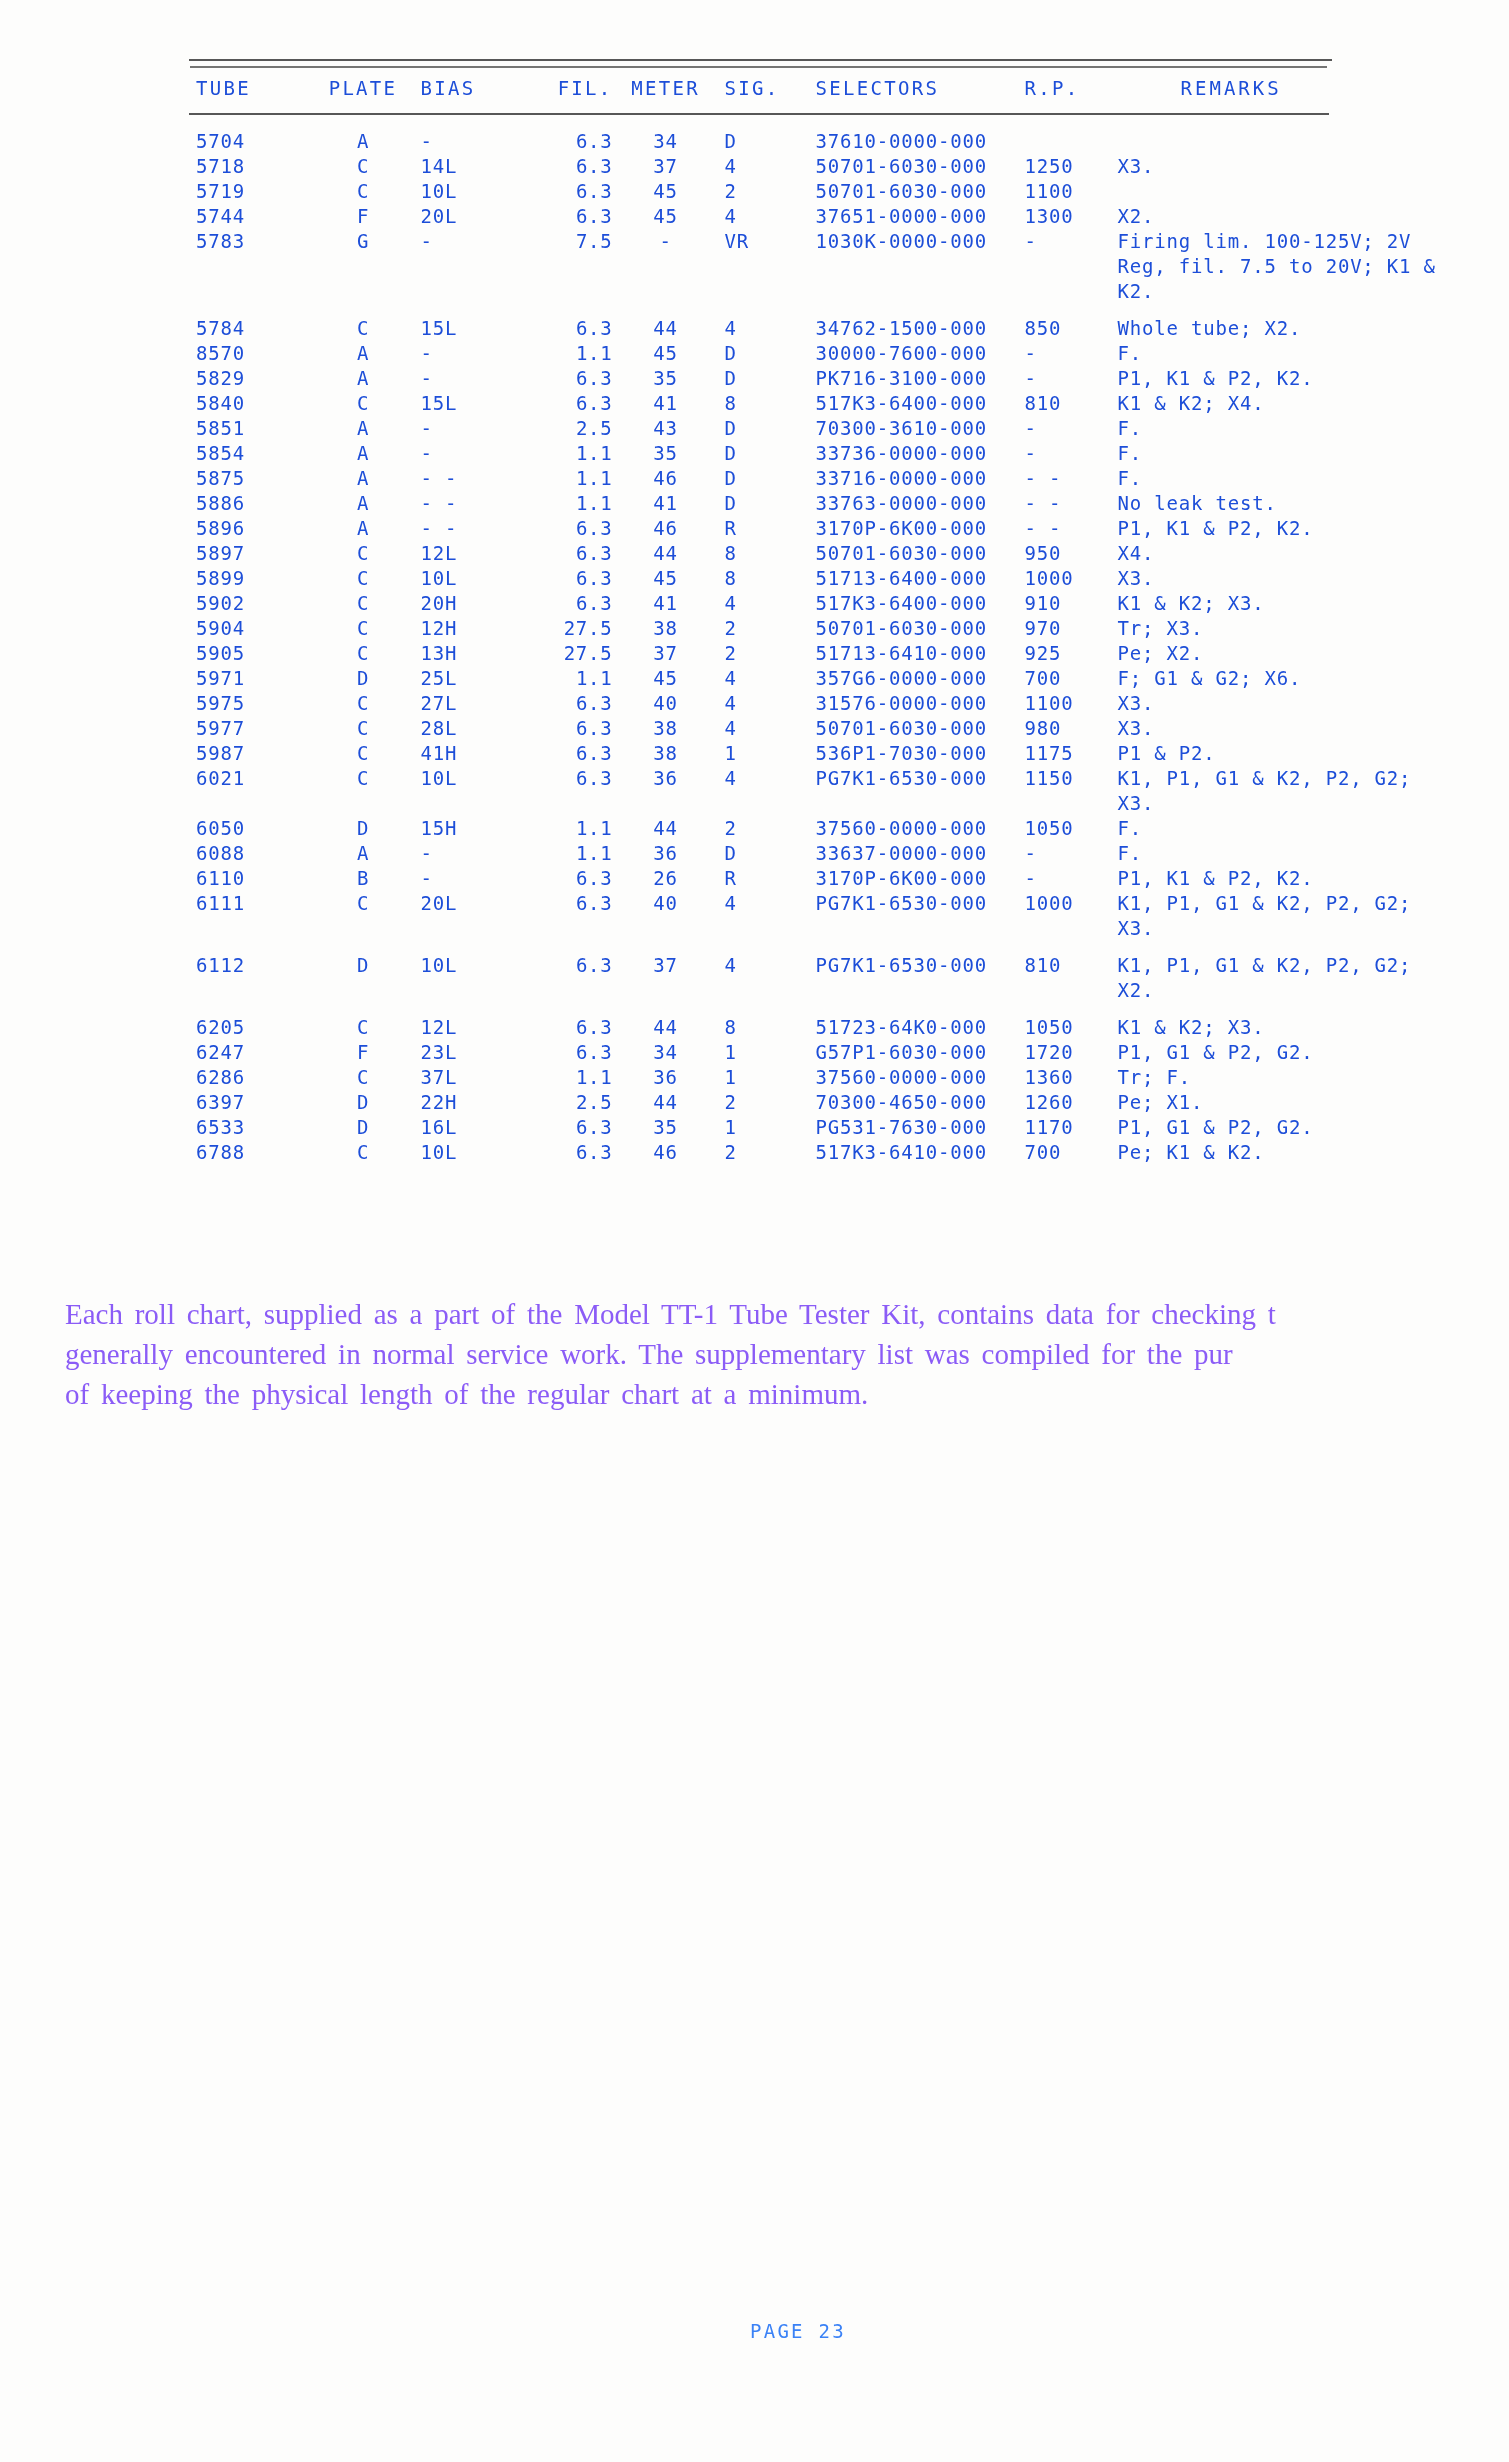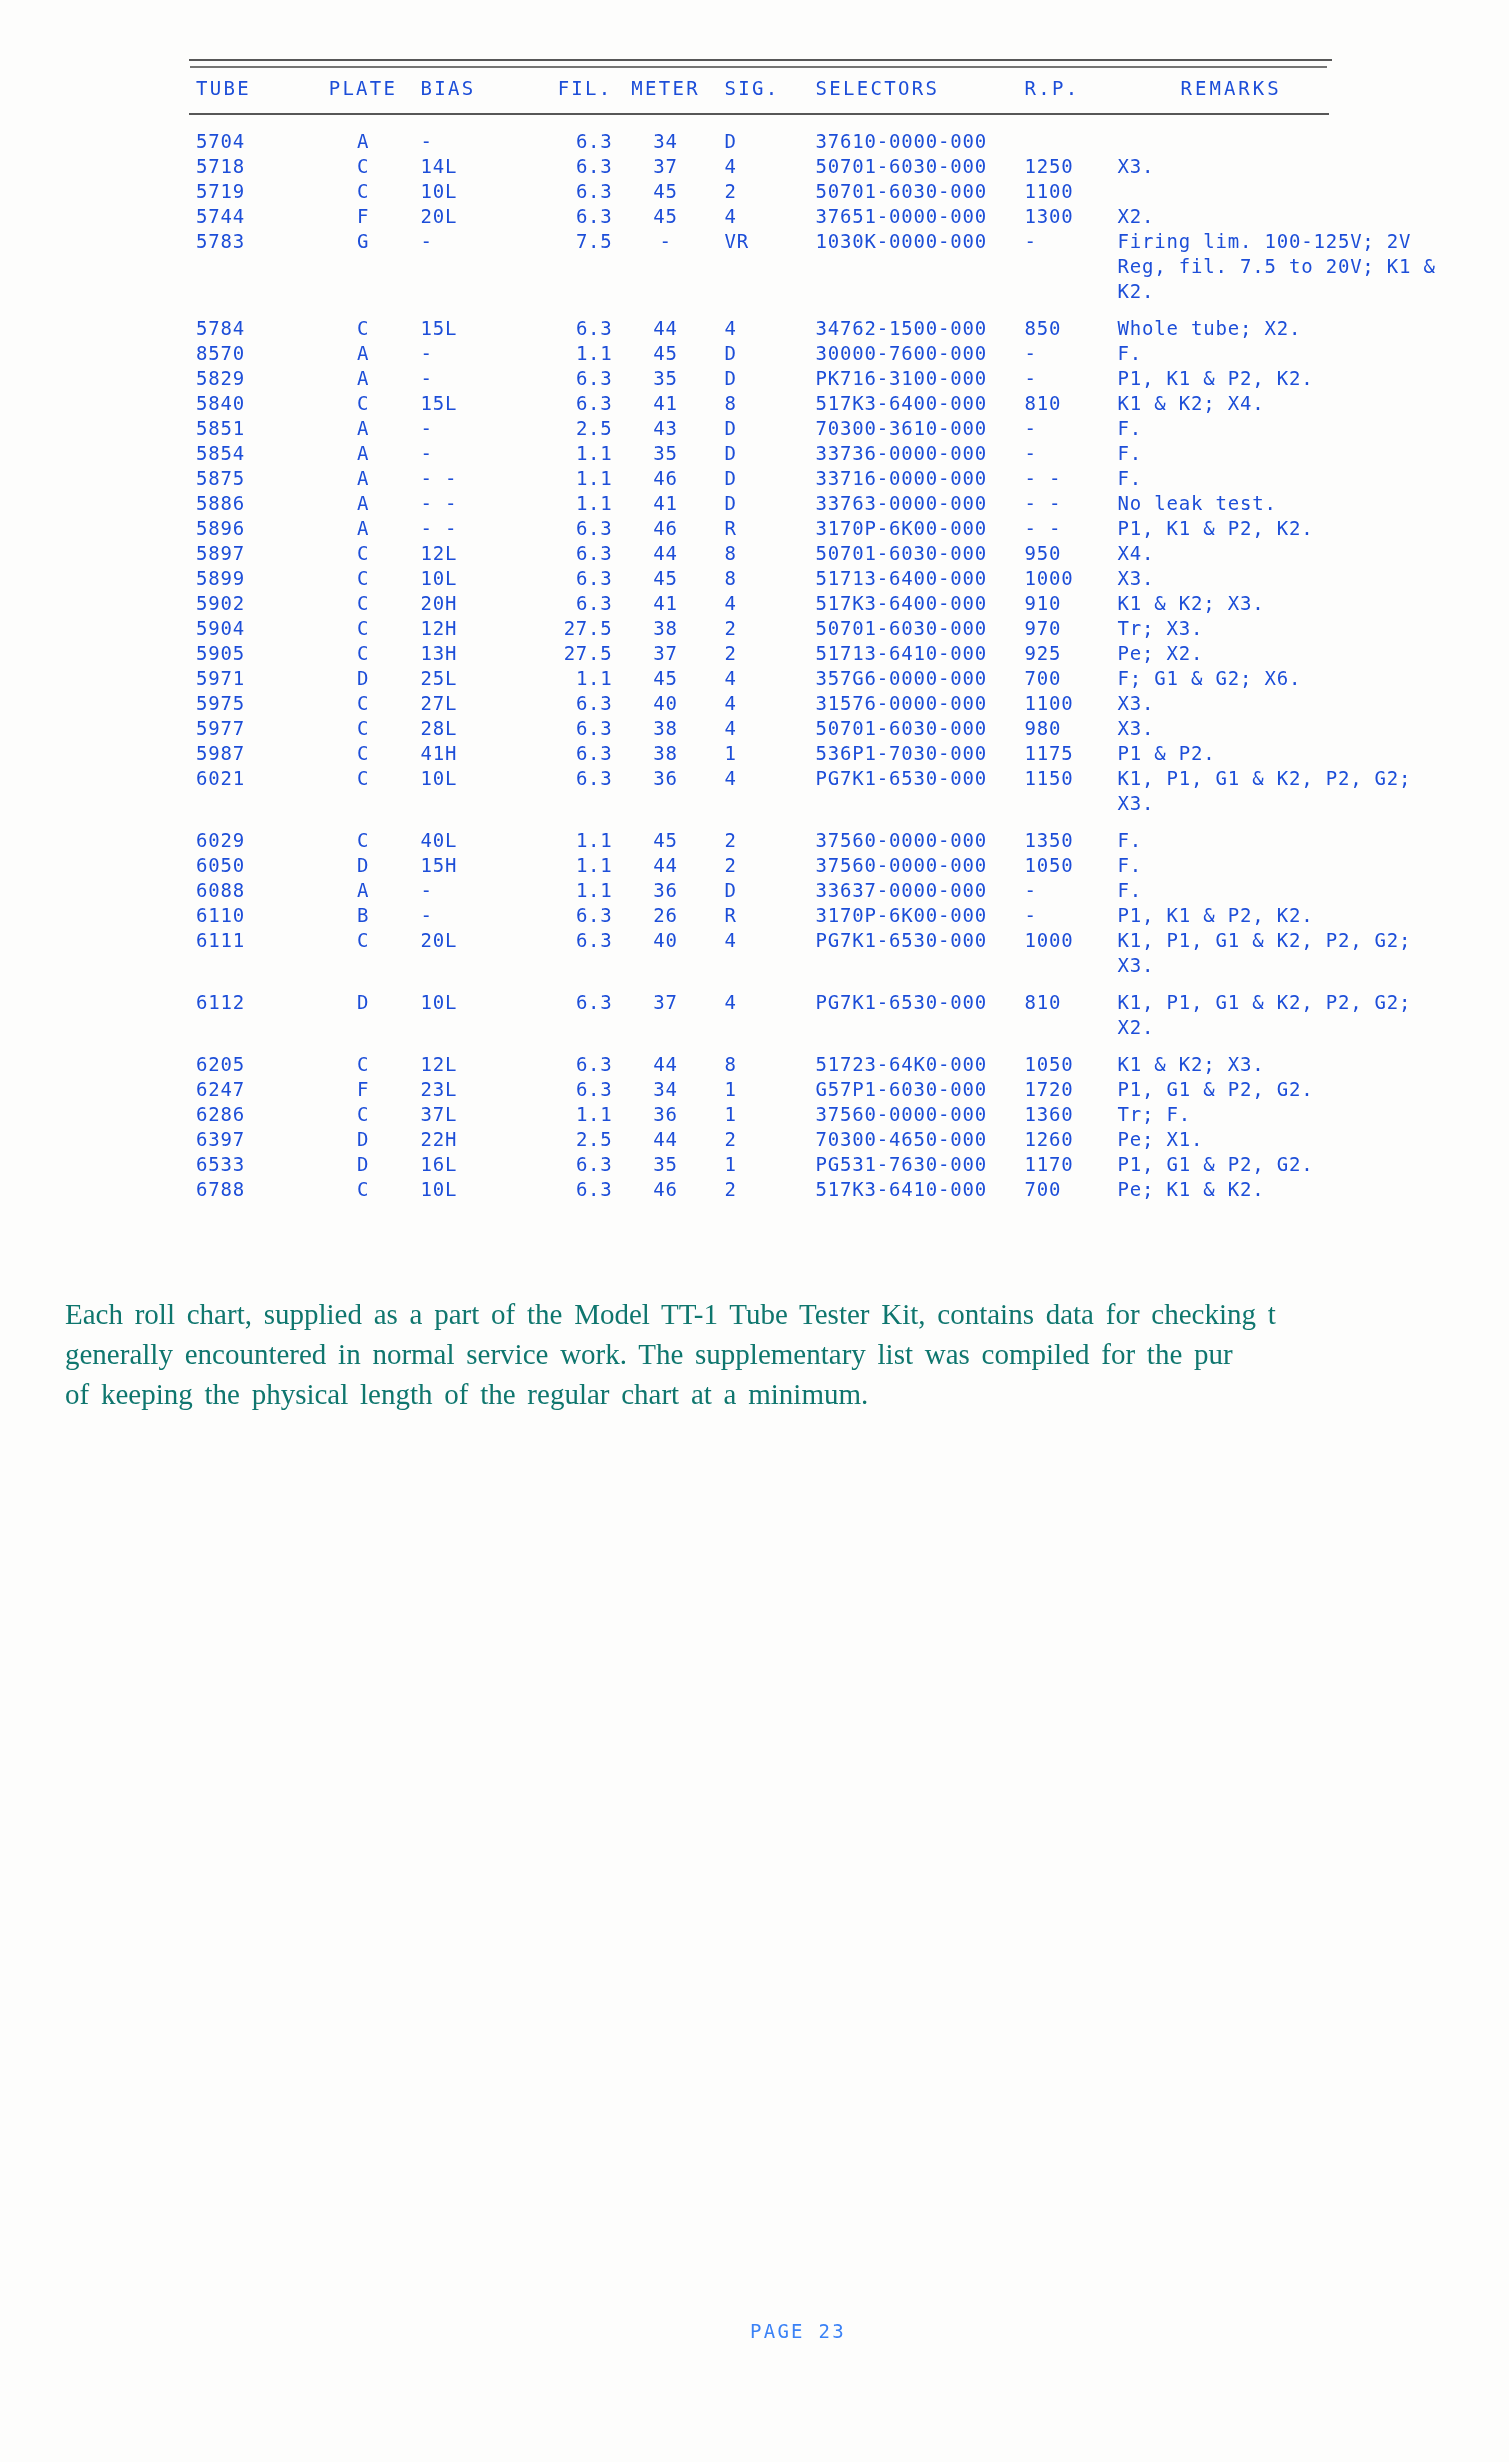--- a/index.html
+++ b/index.html
@@ -48,21 +48,21 @@
   table.data th:nth-child(7), table.data td:nth-child(7){width:209px;}
   table.data th:nth-child(8), table.data td:nth-child(8){width:93px;}
   table.data th:nth-child(9), table.data td:nth-child(9){width:324px;}
   table.data th:nth-child(9){padding-left:63px;letter-spacing:3px;}
   table.data tr.gap td{padding-top:12px;}
 
   .paragraph{
     position:absolute;left:65px;top:1294px;width:1444px;
     font-family:"Liberation Serif", serif;
     font-size:29px;line-height:40px;
-    color:#0f766e;
+    color:#8b5cf6;
     word-spacing:4.5px;
     white-space:nowrap;
     overflow:hidden;
   }
   .footer{
     position:absolute;top:2320px;left:798px;
     transform:translateX(-50%);
     font-family:"DejaVu Sans Mono", monospace;
     font-size:19px;letter-spacing:2.3px;color:#3b82f6;
     white-space:nowrap;
@@ -350,31 +350,20 @@
         <td>C</td>
         <td>10L</td>
         <td>6.3</td>
         <td>36</td>
         <td>4</td>
         <td>PG7K1-6530-000</td>
         <td>1150</td>
         <td>K1, P1, G1 &amp; K2, P2, G2;
 X3.</td>
       </tr>
-      <tr class="gap">
-        <td>6029</td>
-        <td>C</td>
-        <td>40L</td>
-        <td>1.1</td>
-        <td>45</td>
-        <td>2</td>
-        <td>37560-0000-000</td>
-        <td>1350</td>
-        <td>F.</td>
-      </tr>
       <tr>
         <td>6050</td>
         <td>D</td>
         <td>15H</td>
         <td>1.1</td>
         <td>44</td>
         <td>2</td>
         <td>37560-0000-000</td>
         <td>1050</td>
         <td>F.</td>

